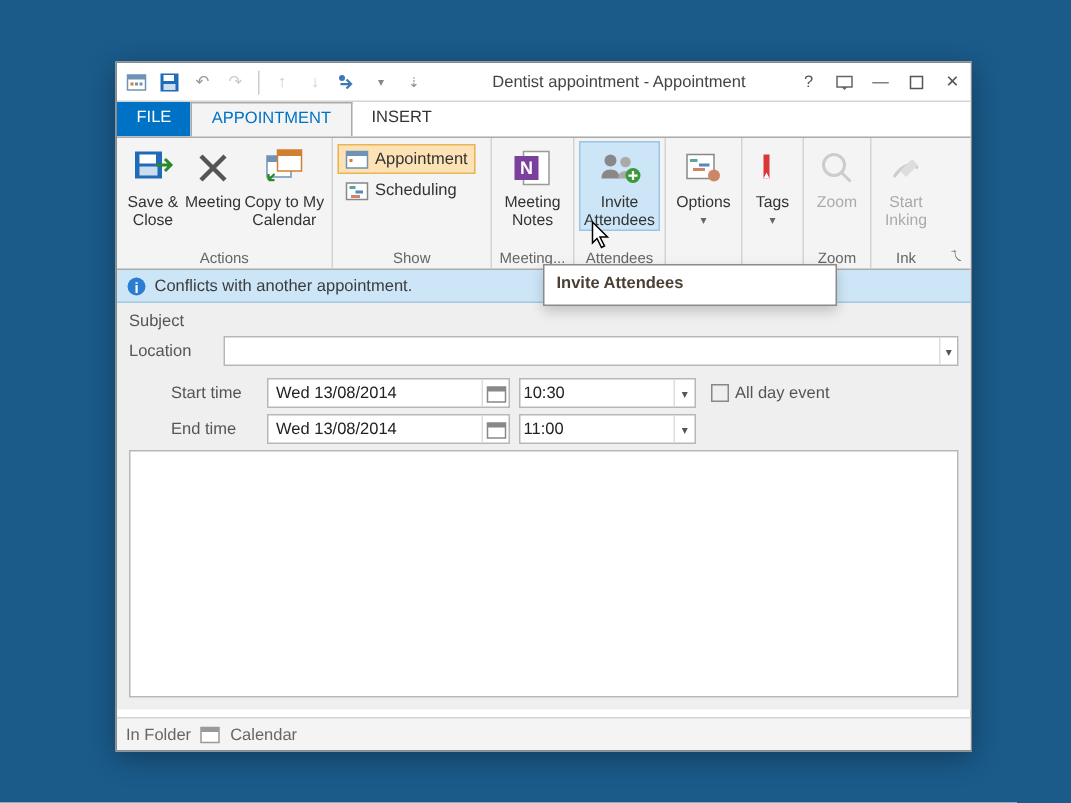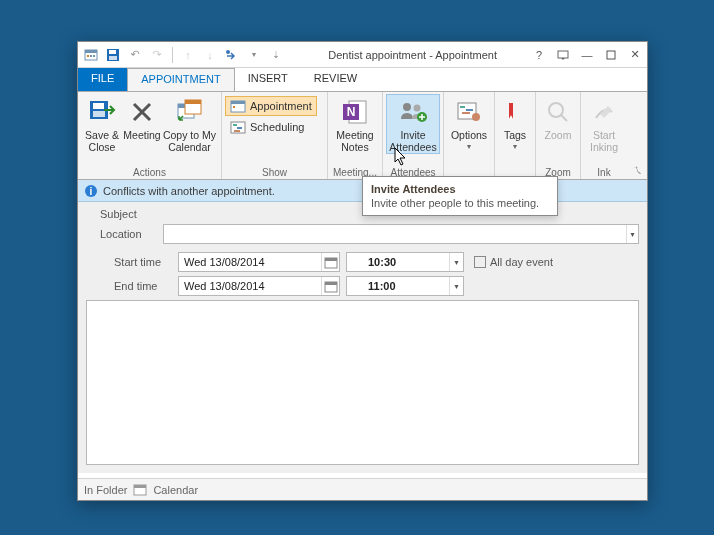--- a/index.html
+++ b/index.html
@@ -23,31 +23,31 @@
   .rbtn-lg { display: flex; flex-direction: column; align-items: center; justify-content: flex-start; width: 48px; padding-top: 2px; font-size: 10.5px; color: #333; cursor: pointer; text-align: center; line-height: 12px; border: 1px solid transparent; }
   .rbtn-lg.hov { background: #cde6f7; border-color: #9ac5e6; }
   .rbtn-lg .ico { width: 30px; height: 30px; margin-bottom: 2px; display: flex; align-items: center; justify-content: center; }
   .rbtn-lg.dim { color: #aaa; }
   .rbtn-sm { display: flex; align-items: center; gap: 4px; font-size: 11px; color: #333; padding: 2px 4px; cursor: pointer; border: 1px solid transparent; }
   .rbtn-sm.sel { background: #fde2b6; border-color: #e8b456; }
   .collapse { position: absolute; right: 4px; bottom: 2px; font-size: 10px; color: #555; cursor: pointer; }
   .infobar { height: 22px; background: #cde6f7; border-bottom: 1px solid #a6c8e0; display: flex; align-items: center; font-size: 11px; color: #3b3b3b; padding: 0 6px; gap: 5px; }
   .form { background: #efefef; padding: 6px 8px 8px 8px; }
   .form-row { display: flex; align-items: center; margin-bottom: 4px; font-size: 11px; color: #555; }
-  .form-row .lbl { width: 63px; margin-left: 14px; }
+  .form-row .lbl { width: 63px; }
   .form-row .lbl2 { width: 92px; padding-left: 28px; }
   .inp { height: 20px; border: 1px solid #b7b7b7; background: #fff; padding: 0 5px; font-size: 11px; color: #222; }
   .inp.subject { flex: 1; }
   .inp.loc { flex: 1; position: relative; }
   .loc-dd { width: 12px; text-align: center; color: #555; border-left: 1px solid #ddd; cursor: pointer; position: absolute; right: 0; top: 0; height: 100%; display: flex; align-items: center; justify-content: center; font-size: 8px; }
   .date-inp { width: 162px; display: flex; align-items: center; padding: 0; }
   .date-inp span:first-child { flex: 1; padding: 0 5px; }
   .date-ico { width: 18px; height: 18px; display: flex; align-items: center; justify-content: center; border-left: 1px solid #ddd; cursor: pointer; }
   .time-inp { width: 118px; margin-left: 6px; display: flex; align-items: center; padding: 0; }
-  .time-inp span:first-child { flex: 1; padding: 0 21px; font-weight: bold; }
+  .time-inp span:first-child { flex: 1; padding: 0 2px; }
   .dd { width: 14px; text-align: center; color: #555; border-left: 1px solid #ddd; cursor: pointer; height: 100%; display: flex; align-items: center; justify-content: center; font-size: 8px; }
   .chk { width: 12px; height: 12px; border: 1px solid #888; margin: 0 4px 0 10px; cursor: pointer; }
   .body-area { margin-top: 4px; height: 165px; background: #fff; border: 1px solid #b7b7b7; }
   .statusbar { position: absolute; bottom: 0; left: 0; right: 0; height: 22px; background: #f4f4f4; border-top: 1px solid #d4d4d4; display: flex; align-items: center; font-size: 11px; color: #666; padding: 0 6px; gap: 6px; }
   .tooltip { position: absolute; left: 362px; top: 176px; width: 196px; background: #fff; border: 1px solid #8a8a8a; padding: 6px 8px; font-size: 11px; box-shadow: 0 3px 8px rgba(0,0,0,.2); z-index: 50; }
   .tooltip .tt-title { font-weight: bold; color: #4a3f34; margin-bottom: 2px; }
   .tooltip .tt-body { color: #555; }
   svg { display: block; }
   .cursor-img { position: absolute; left: 394px; top: 147px; z-index: 60; pointer-events: none; }
 </style>
@@ -104,21 +104,20 @@
           </svg>
       </div>
       <div class="win-btn">✕</div>
     </div>
   </div>
 
   <div class="tabs">
     <div class="tab file">FILE</div>
     <div class="tab active">APPOINTMENT</div>
     <div class="tab">INSERT</div>
-    <div class="tab">REVIEW</div>
   </div>
 
   <div class="ribbon">
 
     <div class="group">
       <div class="group-body">
         <div class="rbtn-lg" style="width:42px">
           <div class="ico">
             <svg width="30" height="28">
                 <rect x="3" y="3" width="18" height="18" fill="#1e6bb8"></rect>
@@ -348,20 +347,19 @@
           <rect x="1" y="2" width="12" height="10" fill="#fff" stroke="#999"></rect>
           <rect x="1" y="2" width="12" height="3" fill="#999"></rect>
         </svg>
     </span>
     <span>Calendar</span>
   </div>
 </div>
 
 <div class="tooltip">
   <div class="tt-title">Invite Attendees</div>
-  <div class="tt-body">Invite other people to this meeting.</div>
 </div>
 
 <div class="cursor-img">
   <svg width="14" height="20">
       <path d="M1 1 L1 15 L4 12 L7 18 L9 17 L6 11 L11 11 Z" fill="#fff" stroke="#000" stroke-width="1"></path>
     </svg>
 </div>
 
 </body></html>

